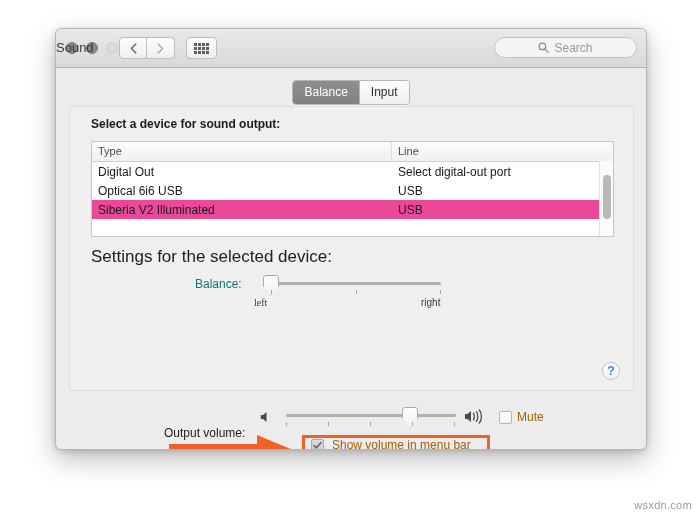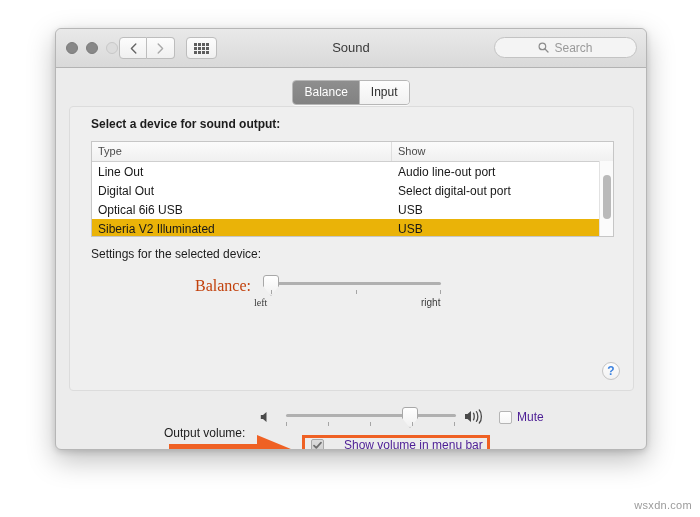--- a/index.html
+++ b/index.html
@@ -98,21 +98,21 @@
   }
   .dot-grid i {
     display: block;
     width: 3px;
     height: 3px;
     background: #5d5d5d;
   }
   #window-title {
     position: absolute;
     left: 0; right: 0; top: 11px;
-    text-align: center;
+    text-align: left;
     font-size: 13px;
     color: #3a3a3a;
   }
   #search-field {
     position: absolute;
     right: 9px;
     top: 8px;
     width: 143px;
     height: 21px;
     background: #f4f4f4;
@@ -202,21 +202,21 @@
     padding: 3px 0 0 6px;
     box-sizing: border-box;
   }
   .th.name { width: 300px; border-right: 1px solid #dedede; }
   .th.type { flex: 1; }
   .trow {
     display: flex;
     height: 19px;
     align-items: center;
   }
-  .trow.selected { background: #eab308; }
+  .trow.selected { background: #ec4899; }
   .td {
     font-size: 12px;
     color: #181818;
     padding-left: 6px;
     box-sizing: border-box;
   }
   .td.name { width: 300px; }
   .td.type { flex: 1; }
   #table-scrollbar {
     position: absolute;
@@ -236,37 +236,36 @@
     height: 44px;
     background: #b9b9b9;
     border-radius: 4px;
   }
 
   
   #settings-heading {
     position: absolute;
     left: 21px;
     top: 140px;
-    font-size: 12px;
+    font-size: 17px;
     color: #1c1c1c;
   }
   #balance-row {
     position: absolute;
     left: 21px;
     top: 168px;
     width: 500px;
     height: 48px;
   }
   #balance-label {
     position: absolute;
     left: 104px;
     top: 2px;
-    font-size: 16px;
-    color: #c2410c;
-    font-family: Liberation Serif, serif;
+    font-size: 12px;
+    color: #0f766e;
   }
   .slider {
     position: absolute;
     height: 22px;
   }
   .slider .track {
     position: absolute;
     left: 0;
     right: 0;
     top: 7px;
@@ -365,29 +364,29 @@
   .checkbox.checked {
     background: linear-gradient(to bottom,#dcdcdc,#cfcfcf);
     border-color: #a8a8a8;
   }
   .checkbox .tickmark {
     display: none;
     width: 9px;
     height: 9px;
   }
   .checkbox.checked .tickmark { display: block; }
-  .chk-label { font-size: 12px; color: #4c1d95; }
+  .chk-label { font-size: 12px; color: #a16207; }
 
   #menubar-check {
     position: absolute;
     left: 255px;
     top: 409px;
     display: flex;
     align-items: center;
-    gap: 20px;
+    gap: 8px;
   }
 
   
   #annotation-box {
     position: absolute;
     left: 246px;
     top: 406px;
     width: 188px;
     height: 26px;
     border: 3px solid #ef6124;
@@ -476,27 +475,23 @@
     </div>
   </div>
 
   <div id="content-panel">
 
     <div id="section-heading">Select a device for sound output:</div>
 
     <div id="device-table">
       <div class="table-header">
         <div class="th name">Type</div>
-        <div class="th type">Show</div>
-      </div>
-
-      <div class="trow">
-        <div class="td name">Line Out</div>
-        <div class="td type">Audio line-out port</div>
-      </div>
+        <div class="th type">Line</div>
+      </div>
+
       <div class="trow">
         <div class="td name">Digital Out</div>
         <div class="td type">Select digital-out port</div>
       </div>
       <div class="trow">
         <div class="td name">Optical 6i6 USB</div>
         <div class="td type">USB</div>
       </div>
       <div class="trow selected">
         <div class="td name">Siberia V2 Illuminated</div>

